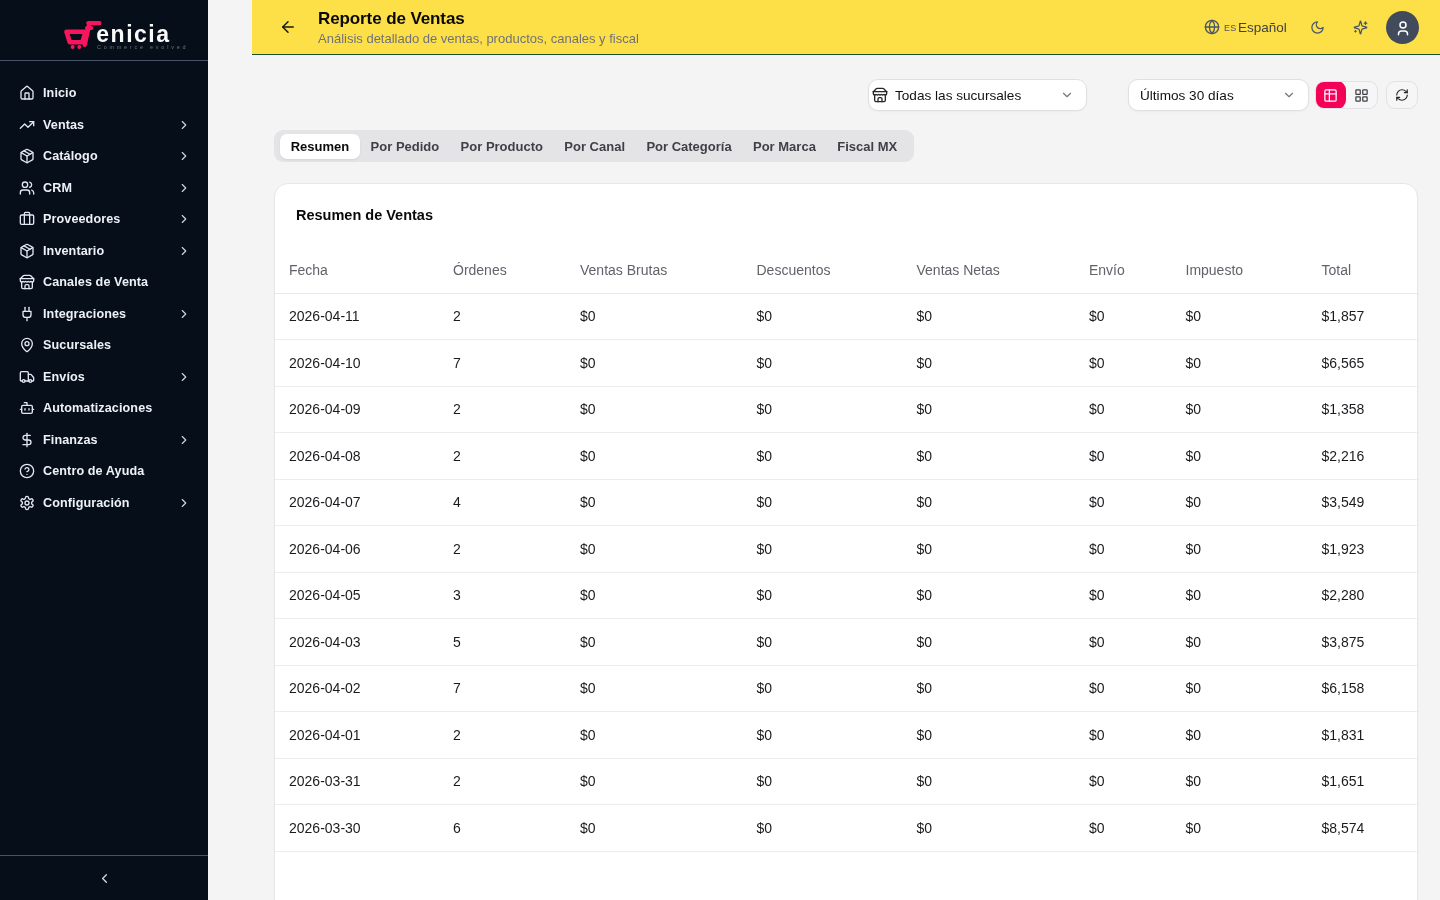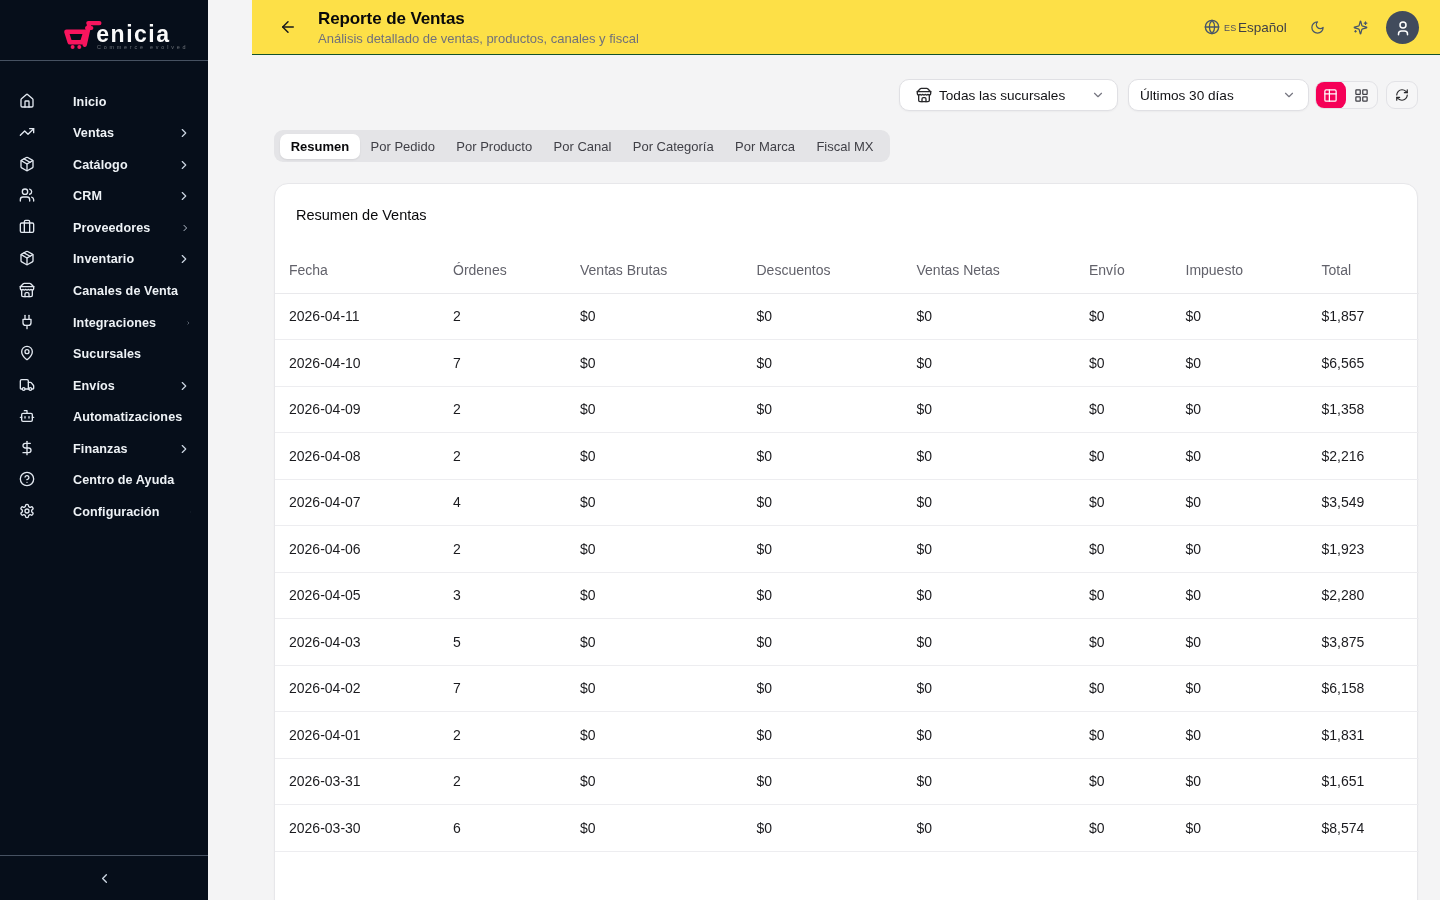--- a/index.html
+++ b/index.html
@@ -4,21 +4,21 @@
 <title>Reporte de Ventas</title>
 <style>
   * { margin:0; padding:0; box-sizing:border-box; }
   html,body { width:1440px; height:900px; overflow:hidden; font-family:"Liberation Sans", sans-serif; }
   body { background:#f4f4f5; position:relative; }
 
   
   .sidebar { position:absolute; left:0; top:0; width:208px; height:900px; background:#060e1a; color:#eef1f5; }
   .logo-block { height:61px; border-bottom:1px solid rgba(148,163,184,0.45); display:flex; align-items:center; justify-content:center; position:relative; }
   .nav { position:absolute; top:77.3px; left:0; right:0; }
-  .nav-item { height:31.54px; display:flex; align-items:flex-end; padding:0 17px 0 19px;gap:30px; }
+  .nav-item { height:31.54px; display:flex; align-items:center; padding:0 17px 0 19px; }
   .nav-item svg.mi { width:16px; height:16px; flex:none; color:#e2e8f0; }
   .nav-item .lbl { margin-left:8px; font-size:12.6px; font-weight:700; letter-spacing:0.1px; color:#eef2f6; }
   .nav-item .chev { margin-left:auto; width:14px; height:14px; color:#cbd5e1; }
   .side-bottom { position:absolute; left:0; right:0; top:855px; border-top:1px solid rgba(148,163,184,0.45); height:45px; display:flex; align-items:center; justify-content:center; }
   .side-bottom svg { width:15px; height:15px; color:#cbd5e1; }
 
   
   .topbar { position:absolute; left:252px; top:0; width:1220px; height:55px; background:#fde047; border-bottom:1px solid #14532d; }
   .back-arrow { position:absolute; left:27px; top:18px; width:18px; height:18px; color:#18181b; }
   .pg-title { position:absolute; left:66px; top:9px; font-size:17px; font-weight:700; color:#09090b; letter-spacing:-0.1px; }
@@ -31,41 +31,41 @@
   .spark { left:1101px; }
   .avatar { position:absolute; left:1134px; top:11px; width:33px; height:33px; border-radius:50%; background:#414b5c; display:flex; align-items:center; justify-content:center; }
   .avatar svg { width:18px; height:18px; color:#ffffff; }
 
   
   .main { position:absolute; left:252px; top:55px; width:1188px; height:845px; background:#f4f4f5; }
 
   
   .filters { position:absolute; top:24px; left:0; width:1188px; height:32px; }
   .dd { position:absolute; top:0; height:32px; background:#ffffff; border:1px solid #e0e0e4; border-radius:10px; display:flex; align-items:center; box-shadow:0 1px 2px rgba(0,0,0,0.04); }
-  .dd1 { left:647px; width:219px; padding:0 12px 0 16px; }
+  .dd1 { left:616px; width:219px; padding:0 12px 0 3px; }
   .dd2 { left:876px; width:181px; padding:0 12px 0 11px; }
   .dd svg.lead { width:16px; height:16px; color:#27272a; margin-right:7px; }
   .dd .txt { font-size:13.6px; color:#111114; font-weight:400; }
   .dd svg.cdown { width:14px; height:14px; color:#767680; margin-left:auto; }
   .seg { position:absolute; left:1063px; top:2px; height:28px; width:63px; border-radius:9px; background:#f6f6f7; border:1px solid #e2e2e6; display:flex; overflow:hidden; }
   .seg .s1 { width:31px; height:28px; margin:-1px 0 0 -1px; background:#f50057; border-radius:9px; display:flex; align-items:center; justify-content:center; }
   .seg .s1 svg { width:15px; height:15px; color:#ffffff; }
   .seg .s2 { flex:1; display:flex; align-items:center; justify-content:center; }
   .seg .s2 svg { width:15px; height:15px; color:#3f3f46; }
   .refresh { position:absolute; left:1134px; top:2px; width:32px; height:28px; border-radius:9px; background:#f6f6f7; border:1px solid #e2e2e6; display:flex; align-items:center; justify-content:center; }
   .refresh svg { width:14px; height:14px; color:#27272a; }
 
   
   .tabs { position:absolute; left:22px; top:75px; height:32px; border-radius:9px; background:#e4e4e7; display:flex; align-items:center; padding:0 6px; }
-  .tab { height:25px; display:flex; align-items:center; padding:0 10.7px; font-size:13px; color:#3f3f46; font-weight:400; white-space:nowrap; }
+  .tab { height:25px; display:flex; align-items:center; padding:0 10.7px; font-size:13px; color:#3f3f46; font-weight:700; white-space:nowrap; }
   .tab.active { background:#ffffff; border-radius:7px; color:#09090b; font-weight:700; box-shadow:0 1px 2px rgba(0,0,0,0.08); }
 
   
   .card { position:absolute; left:22px; top:128px; width:1144px; height:1000px; background:#ffffff; border:1px solid #e7e7ea; border-radius:14px; box-shadow:0 1px 2px rgba(0,0,0,0.04); }
-  .card-title { position:absolute; left:21px; top:23px; font-size:14.5px; font-weight:400; color:#09090b; }
+  .card-title { position:absolute; left:21px; top:23px; font-size:14.5px; font-weight:700; color:#09090b; }
   table.rep { position:absolute; left:0; top:64px; width:1144px; border-collapse:collapse; table-layout:fixed; }
   table.rep th { font-size:14px; font-weight:400; color:#62626b; text-align:left; padding:0 0 0 14px; height:45px; border-bottom:1px solid #e9e9ec; }
   table.rep td { font-size:14px; color:#1b1b1f; text-align:left; padding:0 0 0 14px; height:46.5px; border-bottom:1px solid #ededf0; }
 </style>
 </head>
 <body>
 
 <aside class="sidebar">
   <div class="logo-block">
     <svg width="252" height="61" viewBox="0 0 252 61" style="position:absolute; left:0; top:0;">

